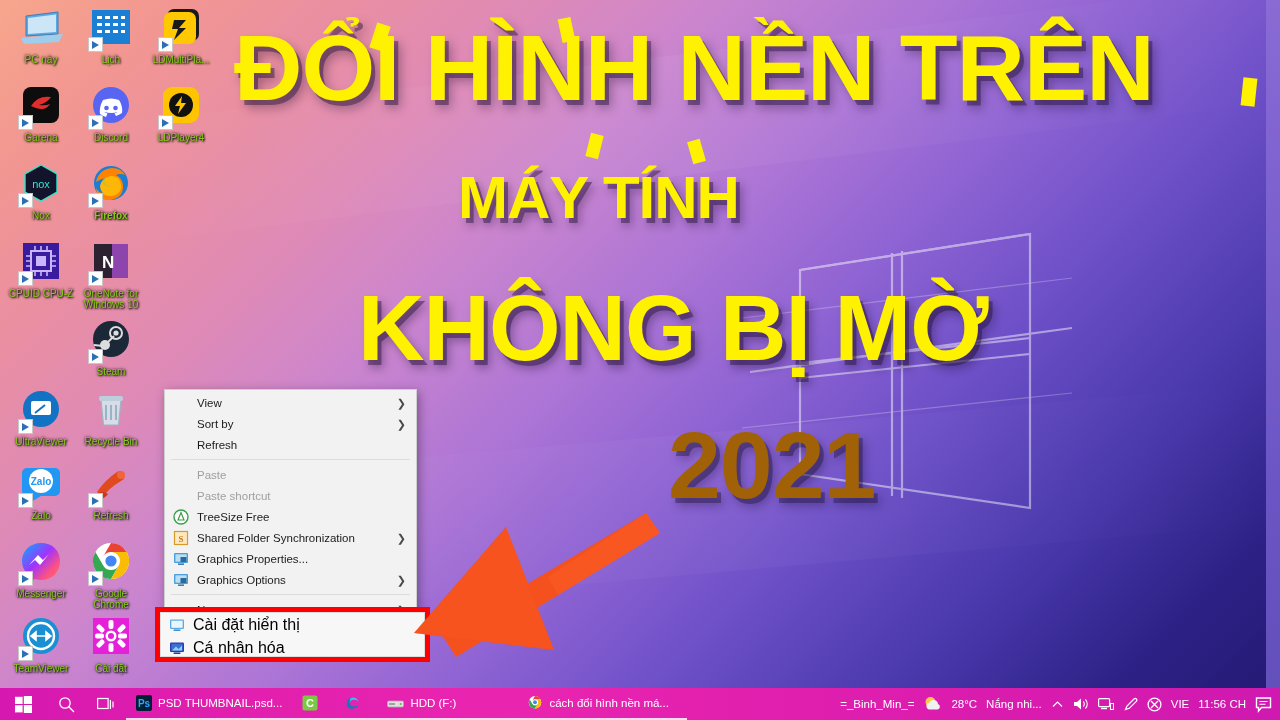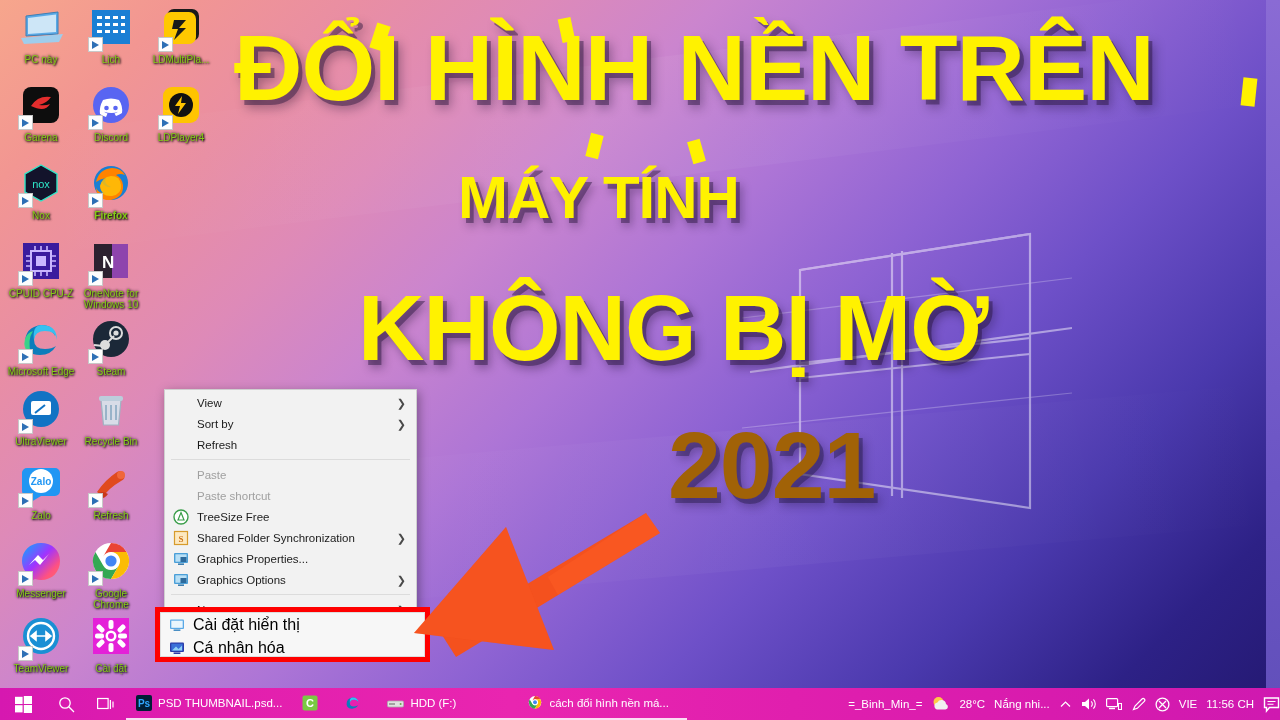--- a/index.html
+++ b/index.html
@@ -97,21 +97,21 @@
     position:absolute;left:0;bottom:0;width:1280px;height:32px;
     background:linear-gradient(90deg,#d618b0 0%,#e21fae 18%,#e925b0 40%,#e01fae 62%,#d81bae 82%,#cf19b0 100%);
     display:flex;align-items:center;color:#fff;font-size:11.5px;
   }
   .tb-btn{height:32px;display:flex;align-items:center;justify-content:center;flex:0 0 auto;}
   .tb-task{
     height:32px;display:flex;align-items:center;gap:6px;padding:0 10px;
     border-bottom:2px solid rgba(255,255,255,.85);position:relative;
   }
   .tb-task .tlabel{white-space:nowrap;overflow:hidden;}
-  .tray{margin-left:auto;display:flex;align-items:center;gap:9px;height:32px;}
+  .tray{margin-left:auto;display:flex;align-items:center;gap:9px;padding-right:8px;height:32px;}
   .tray span{white-space:nowrap;}
 </style>
 </head>
 <body>
 
 <div id="screen">
 
   <div id="wallpaper2"></div>
   <div id="edgestrip"></div>
 
@@ -265,31 +265,20 @@
         <svg viewBox="0 0 46 46" width="46" height="46">
           <rect x="6" y="4" width="34" height="34" fill="#2b2130"></rect>
           <rect x="24" y="4" width="16" height="34" fill="#8e44ad"></rect>
           <text x="14" y="28" font-size="17" fill="#ffffff" font-family="Liberation Sans, sans-serif" font-weight="bold">N</text>
         </svg>
         <div class="shortcut"></div>
       </div>
       <div class="lbl">OneNote for Windows 10</div>
     </div>
 
-    <div class="dicon" style="left:6px;top:318px;">
-      <div class="glyph">
-        <svg viewBox="0 0 46 46" width="46" height="46">
-          <path d="M38 28 q-5 9 -16 9 q-14 0 -15 -12 q0 -16 16 -18 q13 0 14 11 q-2 -6 -10 -6 q-11 0 -11 10 q0 9 11 9 q7 0 11 -3z" fill="#0c7dbb"></path>
-          <path d="M23 7 q16 0 16 15 q-1 -9 -12 -9 q-10 0 -11 9 q-2 -14 7 -15z" fill="#35c1f1"></path>
-          <path d="M13 36 q-9 -5 -6 -15 q2 -6 8 -8 q-6 9 -2 23z" fill="#3ddc84" opacity=".9"></path>
-        </svg>
-        <div class="shortcut"></div>
-      </div>
-      <div class="lbl">Microsoft Edge</div>
-    </div>
 
     <div class="dicon" style="left:76px;top:318px;">
       <div class="glyph">
         <svg viewBox="0 0 46 46" width="46" height="46">
           <circle cx="23" cy="21" r="18" fill="#1b2838"></circle>
           <circle cx="28" cy="15" r="6" fill="none" stroke="#ddd" stroke-width="2"></circle>
           <circle cx="28" cy="15" r="2.6" fill="#ddd"></circle>
           <circle cx="17" cy="27" r="5" fill="#ddd"></circle>
           <path d="M6 27 l9 1" stroke="#ddd" stroke-width="2" fill="none"></path>
           <path d="M20 24 L26 18" stroke="#ddd" stroke-width="2"></path>

